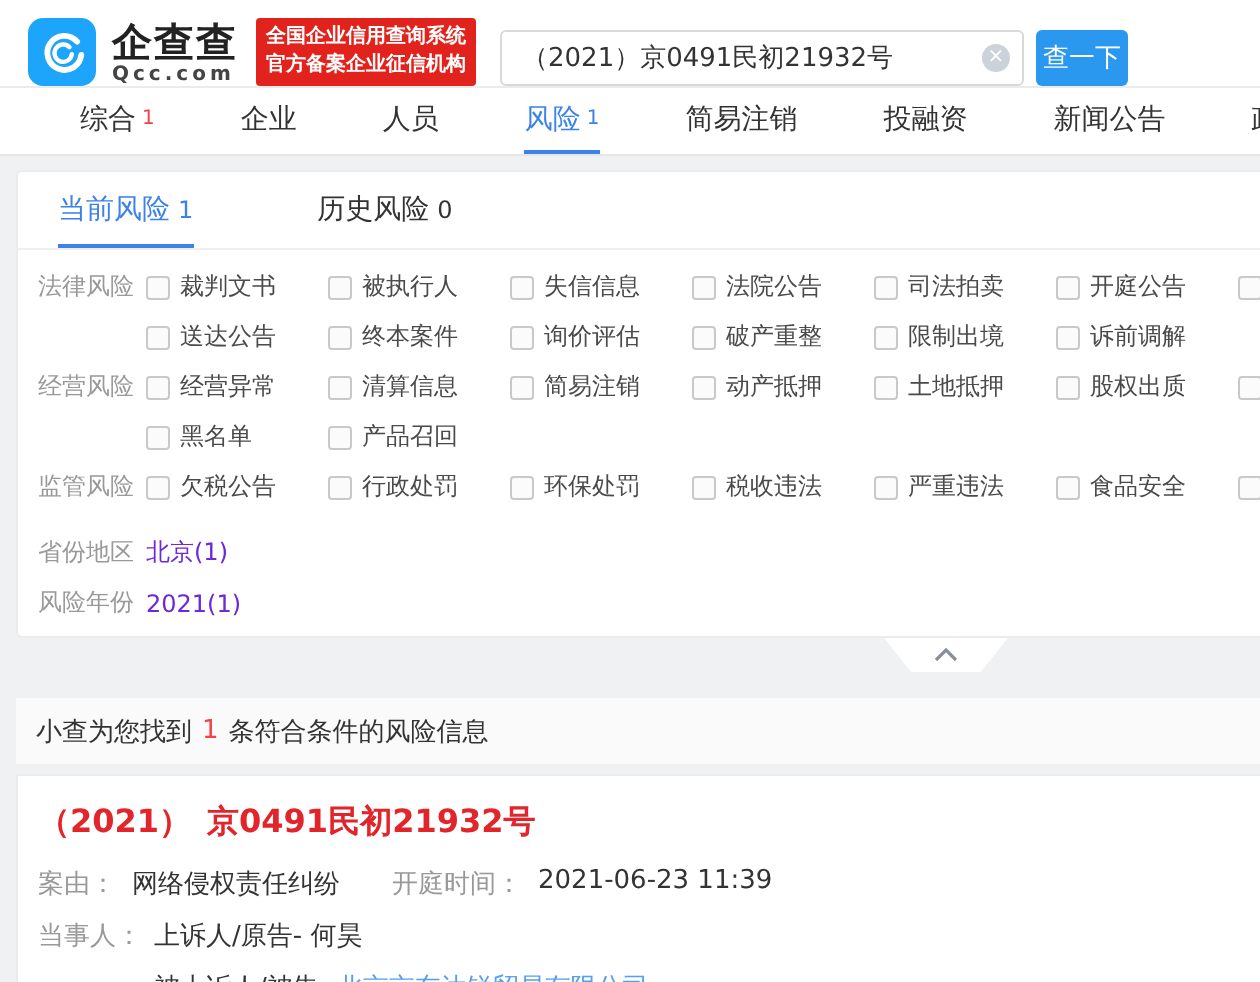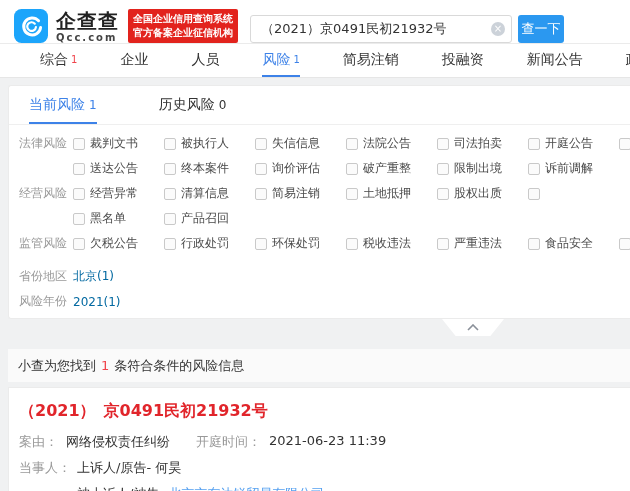--- a/index.html
+++ b/index.html
@@ -43,21 +43,21 @@
   .tab .count { font-size:12px; margin-left:4px; }
   .f-body { padding:6px 0 8px 0; }
   .f-row { display:flex; align-items:center; height:25px; padding-left:10px; }
   .f-glabel { width:54px; font-size:12px; color:#999; flex:0 0 auto; }
   .f-item { width:91px; display:flex; align-items:center; font-size:12px; color:#4a4a4a;
     cursor:pointer; flex:0 0 auto; }
   .cb { width:12px; height:12px; border:1px solid #c9c9c9; border-radius:2px; background:#fbfbfb;
     margin-right:5px; flex:0 0 auto; }
   .info-row { display:flex; align-items:center; height:25px; padding-left:10px; font-size:12px; }
   .info-label { width:54px; color:#999; flex:0 0 auto; }
-  .info-value { color:#0369a1; cursor:pointer; }
+  .info-value { color:#6d28d9; cursor:pointer; }
   
   .collapse-tab { width:62px; height:17px; margin-left:434px; background:#fff; cursor:pointer;
     clip-path:polygon(0 0,100% 0,78% 100%,22% 100%); display:flex; align-items:center;
     justify-content:center; }
   
   .summary { margin-top:13px; background:#fafafa; height:33px; display:flex; align-items:center;
     padding-left:10px; font-size:13px; color:#333; }
   .summary .red { color:#f0444b; margin:0 5px; }
   .card { margin-top:5px; background:#fff; border:1px solid #ebebeb; border-right:none;
     padding:13px 0 12px 10px; }
@@ -204,20 +204,24 @@
           <div class="f-item">
             <span class="cb"></span>
             <span>清算信息</span>
           </div>
           <div class="f-item">
             <span class="cb"></span>
             <span>简易注销</span>
           </div>
           <div class="f-item">
             <span class="cb"></span>
+            <span>动产抵押</span>
+          </div>
+          <div class="f-item">
+            <span class="cb"></span>
             <span>土地抵押</span>
           </div>
           <div class="f-item">
             <span class="cb"></span>
             <span>股权出质</span>
           </div>
           <div class="f-item">
             <span class="cb"></span>
           </div>
         </div>

